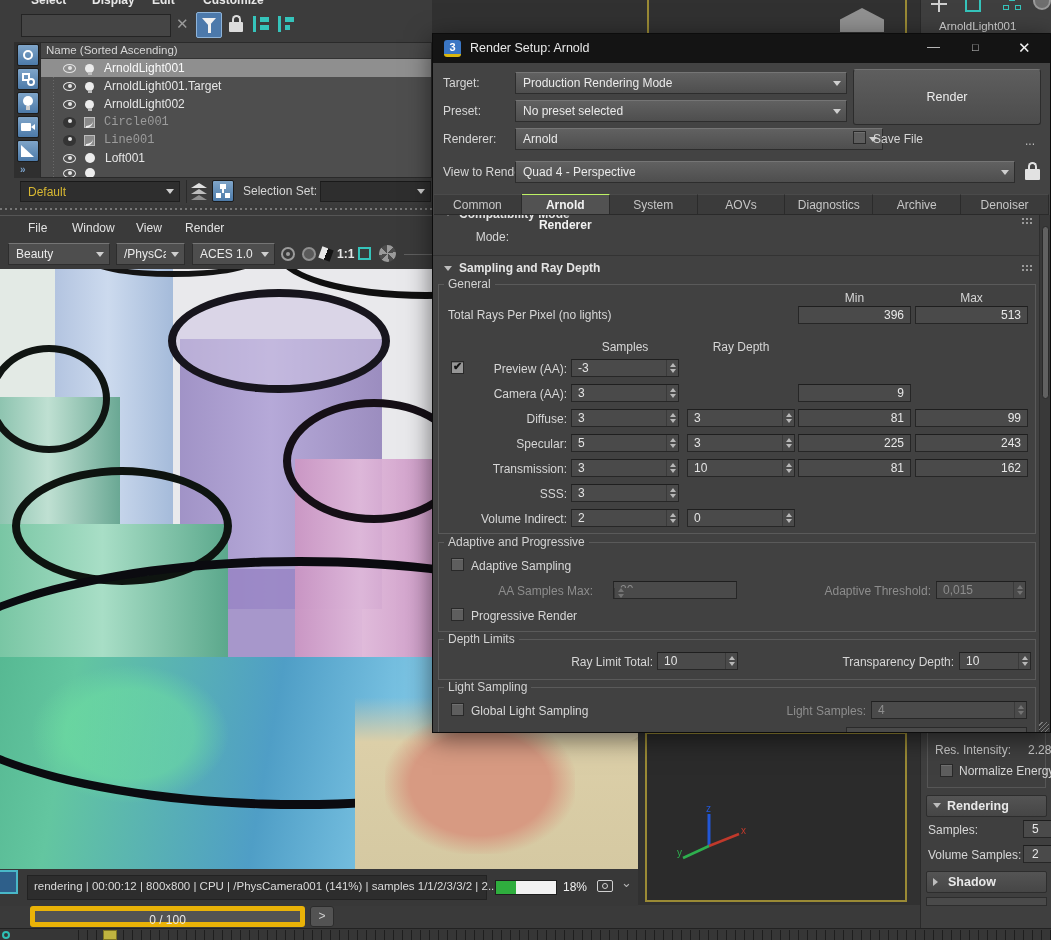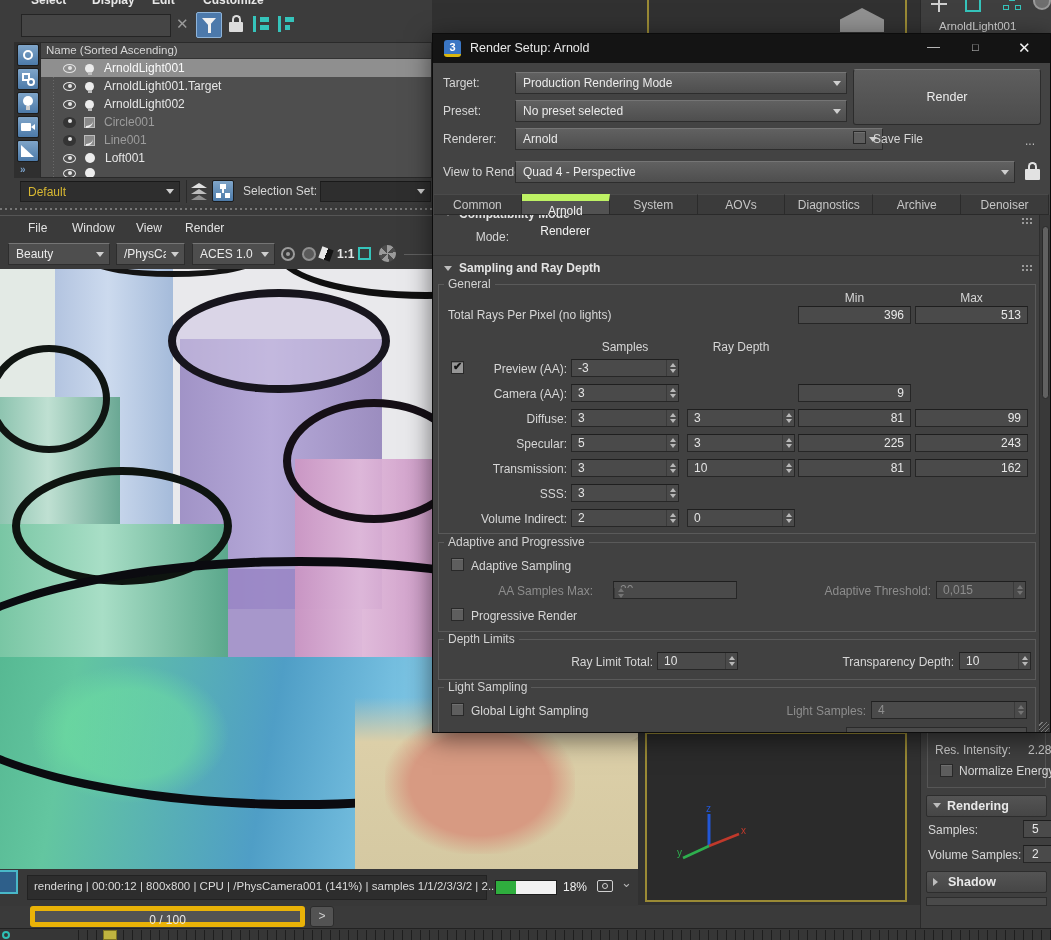--- a/index.html
+++ b/index.html
@@ -42,26 +42,26 @@
 
   .grip { position:absolute; width:13px; height:8px; background-image:radial-gradient(#9a9a9a 1px, transparent 1.3px); background-size:4px 4px; }
 
   .rtri { display:inline-block; width:0; height:0; border:4px solid transparent; }
   .rtri.down { border-top:5px solid #bdbdbd; margin-top:3px; }
   .rtri.right { border-left:5px solid #bdbdbd; margin-left:3px; }
 
   
   .tabs { position:absolute; display:flex; background:#393939; border-bottom:1px solid #2a2a2a; }
   .tab { flex:1; text-align:center; line-height:20px; font-size:12px; color:#c6c6c6; background:#3b3b3b; border-right:1px solid #2b2b2b; border-top:1px solid #4a4a4a; }
-  .tab.active { background:#525252; color:#f2f2f2; font-weight:normal; border-top:7px solid #bef264; }
+  .tab.active { background:#525252; color:#f2f2f2; font-weight:bold; border-top:1px solid #bef264; }
 
   
   .xrow { position:absolute; left:0; right:0; height:18px; display:flex; align-items:center; font-size:12px; color:#e6e6e6; }
   .xrow.sel { background:#8f8f8f; color:#fafafa; }
-  .xrow.gray { color:#9c9c9c; }
+  .xrow.gray { color:#9c9c9c;font-family:Liberation Mono, monospace; }
   .eye { width:13px; height:9px; border:1.5px solid #e3e3e3; border-radius:50%; position:relative; }
   .eye::after { content:""; position:absolute; left:3.5px; top:1.5px; width:4px; height:4px; background:#e3e3e3; border-radius:50%; }
   .eye.off { border-color:transparent; background:#343434; border-radius:50%; height:11px; }
   .bulb { width:9px; height:9px; background:#ececec; border-radius:50%; position:relative; }
   .bulb::after { content:""; position:absolute; left:2.5px; top:8px; width:4px; height:3px; background:#bdbdbd; }
   .shapeic { width:11px; height:11px; background:#8a8a8a; border:1px solid #bdbdbd; position:relative; }
   .shapeic::after { content:""; position:absolute; left:1px; top:1px; width:7px; height:7px; border-bottom:2px solid #f0f0f0; border-radius:0 0 8px 0; }
   .sphereic { width:10px; height:10px; background:#ececec; border-radius:50%; }
 
   .sidebtn { position:absolute; left:3px; width:22px; height:22px; background:linear-gradient(#7fa5c9,#4c7aa9); border:1px solid #1c1c1c; border-radius:2px; }

